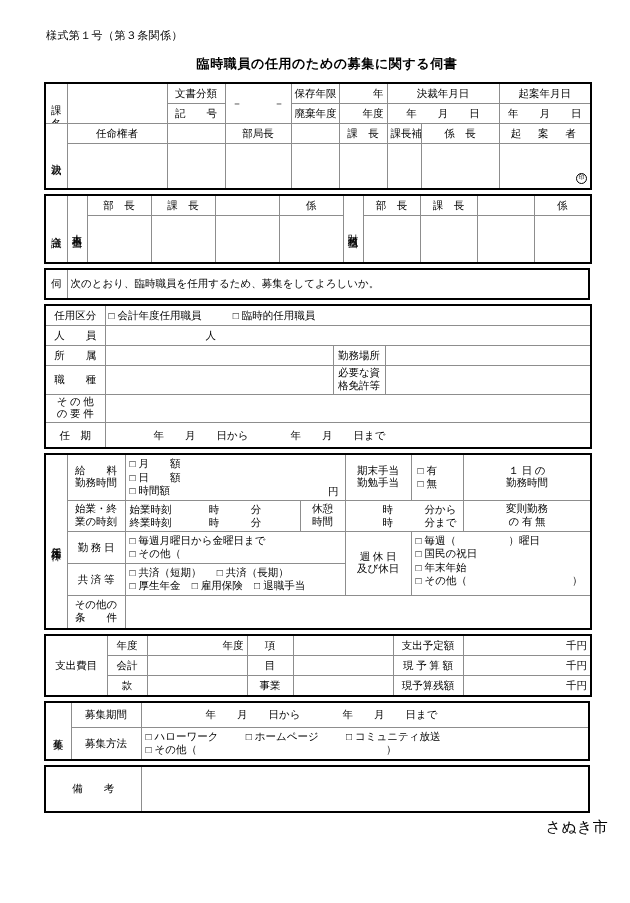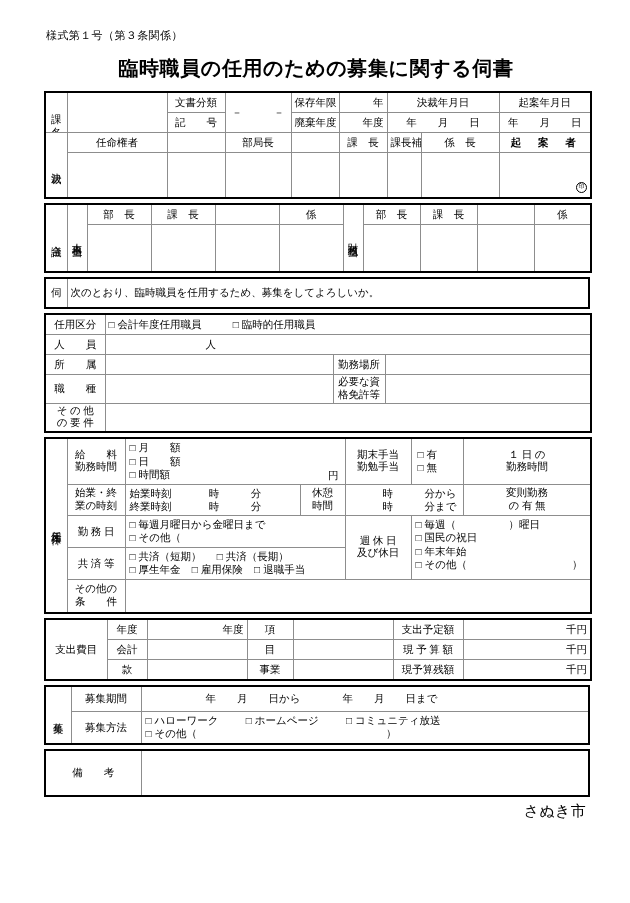--- a/index.html
+++ b/index.html
@@ -12,31 +12,31 @@
     height: 903px;
     font-family: "Liberation Serif", "DejaVu Serif", serif;
     color: #000000;
     position: relative;
     overflow: hidden;
   }
   .page {
     width: 630px;
     height: 820px;
     box-sizing: border-box;
-    padding: 28px 42px 0 44px;
+    padding: 28px 20px 0 44px;
     position: relative;
   }
   .form-no {
     font-size: 11px;
     letter-spacing: 0.4px;
     margin: 0 0 12px 2px;
   }
   .doc-title {
     text-align: center;
-    font-size: 20px;
+    font-size: 13px;
     font-weight: bold;
     letter-spacing: 0.6px;
     margin: 0 0 9px 0;
   }
 
   table.frm {
     border-collapse: collapse;
     table-layout: fixed;
     width: 546px;
     font-size: 10.5px;
@@ -57,21 +57,21 @@
   }
   .lbl {
     background: #d9d9d9;
     text-align: center;
     font-weight: normal;
   }
   .ctr { text-align: center; }
   .rgt { text-align: right; }
   .lft { text-align: left; }
   .blank { background: #ffffff; }
-  .sp1 { letter-spacing: 0.3em; padding-left: 0.3em; font-weight: bold; }
+  .sp1 { letter-spacing: 0.3em; padding-left: 0.3em; }
 
   
   .vert {
     writing-mode: vertical-rl;
     text-orientation: upright;
     letter-spacing: 0.12em;
     margin: 0 auto;
     display: block;
     text-align: center;
     line-height: 1.05;
@@ -293,20 +293,24 @@
 
     <tr>
       <td class="lbl ctr two-line">
         <span class="stack">そ の 他</span>
         <span class="stack">の 要 件</span>
       </td>
       <td class="blank" colspan="3" style="height:24px"></td>
     </tr>
 
 
+    <tr>
+      <td class="lbl ctr">任　期</td>
+      <td class="lft" colspan="3" style="height:22px;padding-left:48px">年　　月　　日から　　　　年　　月　　日まで</td>
+    </tr>
 
   </tbody>
     </table>
 
   <div class="gap"></div>
 
   <table class="frm outer">
     <colgroup>
       <col style="width:22px">
         <col style="width:58px">

